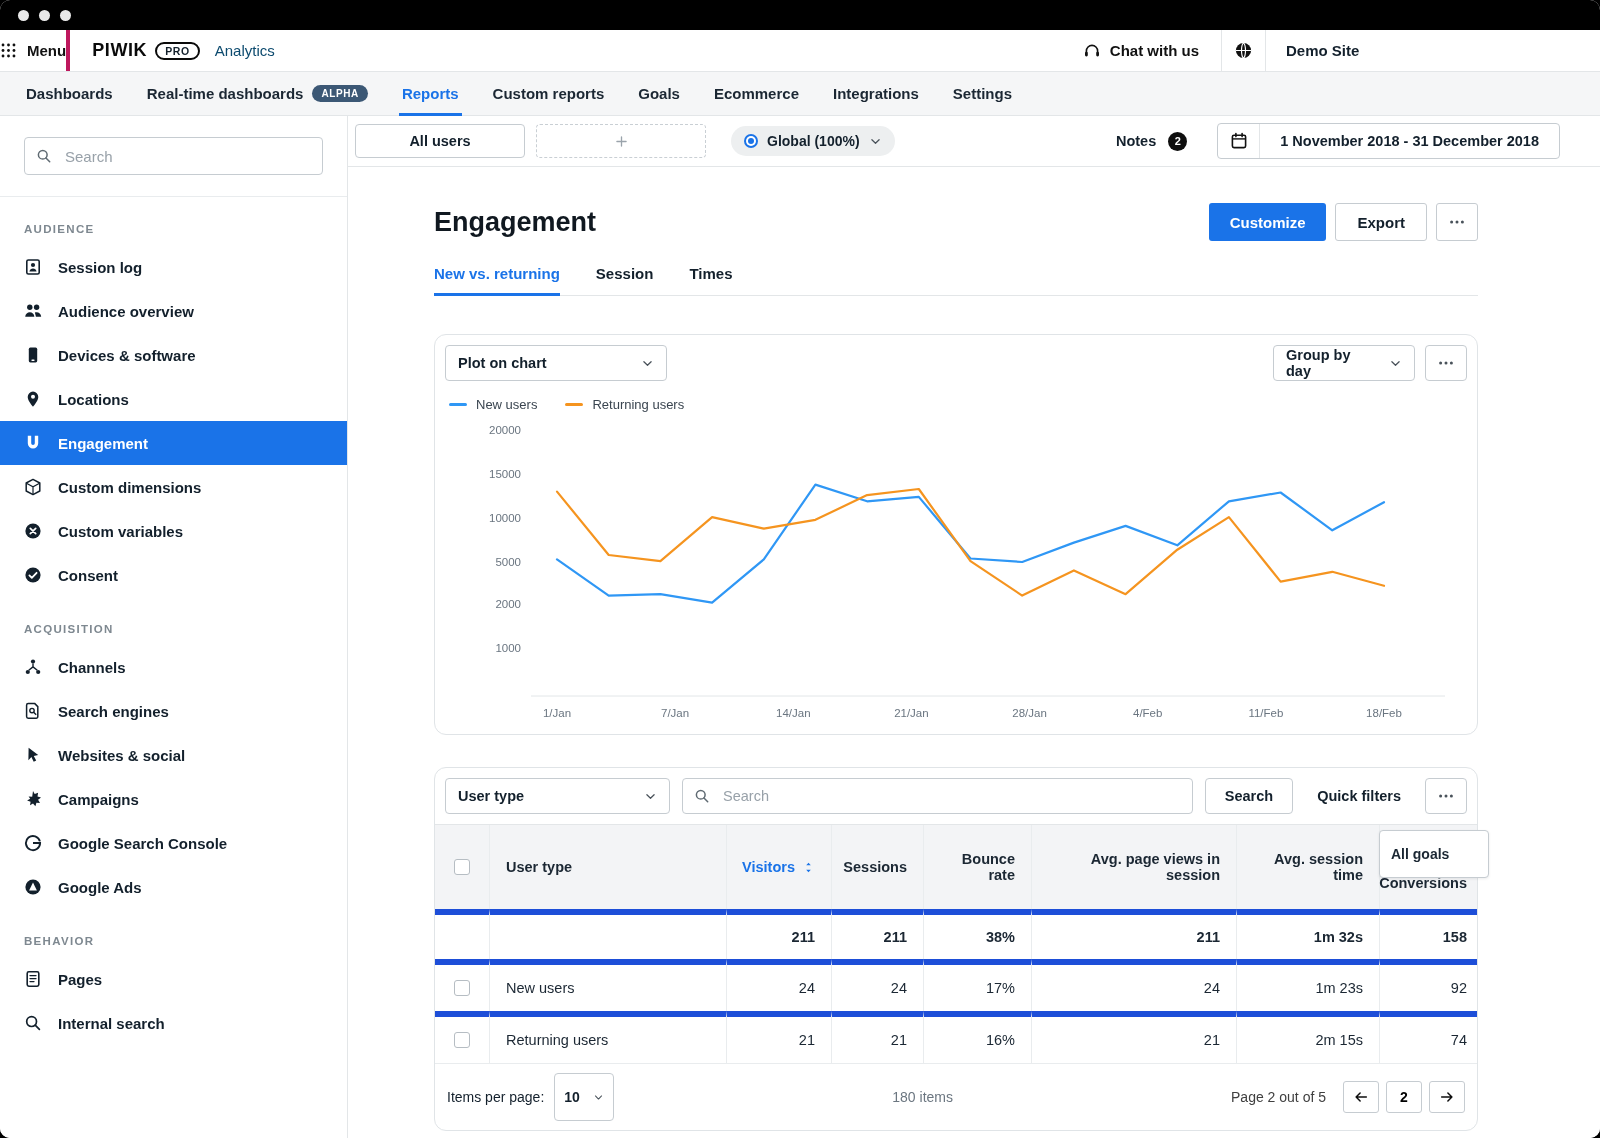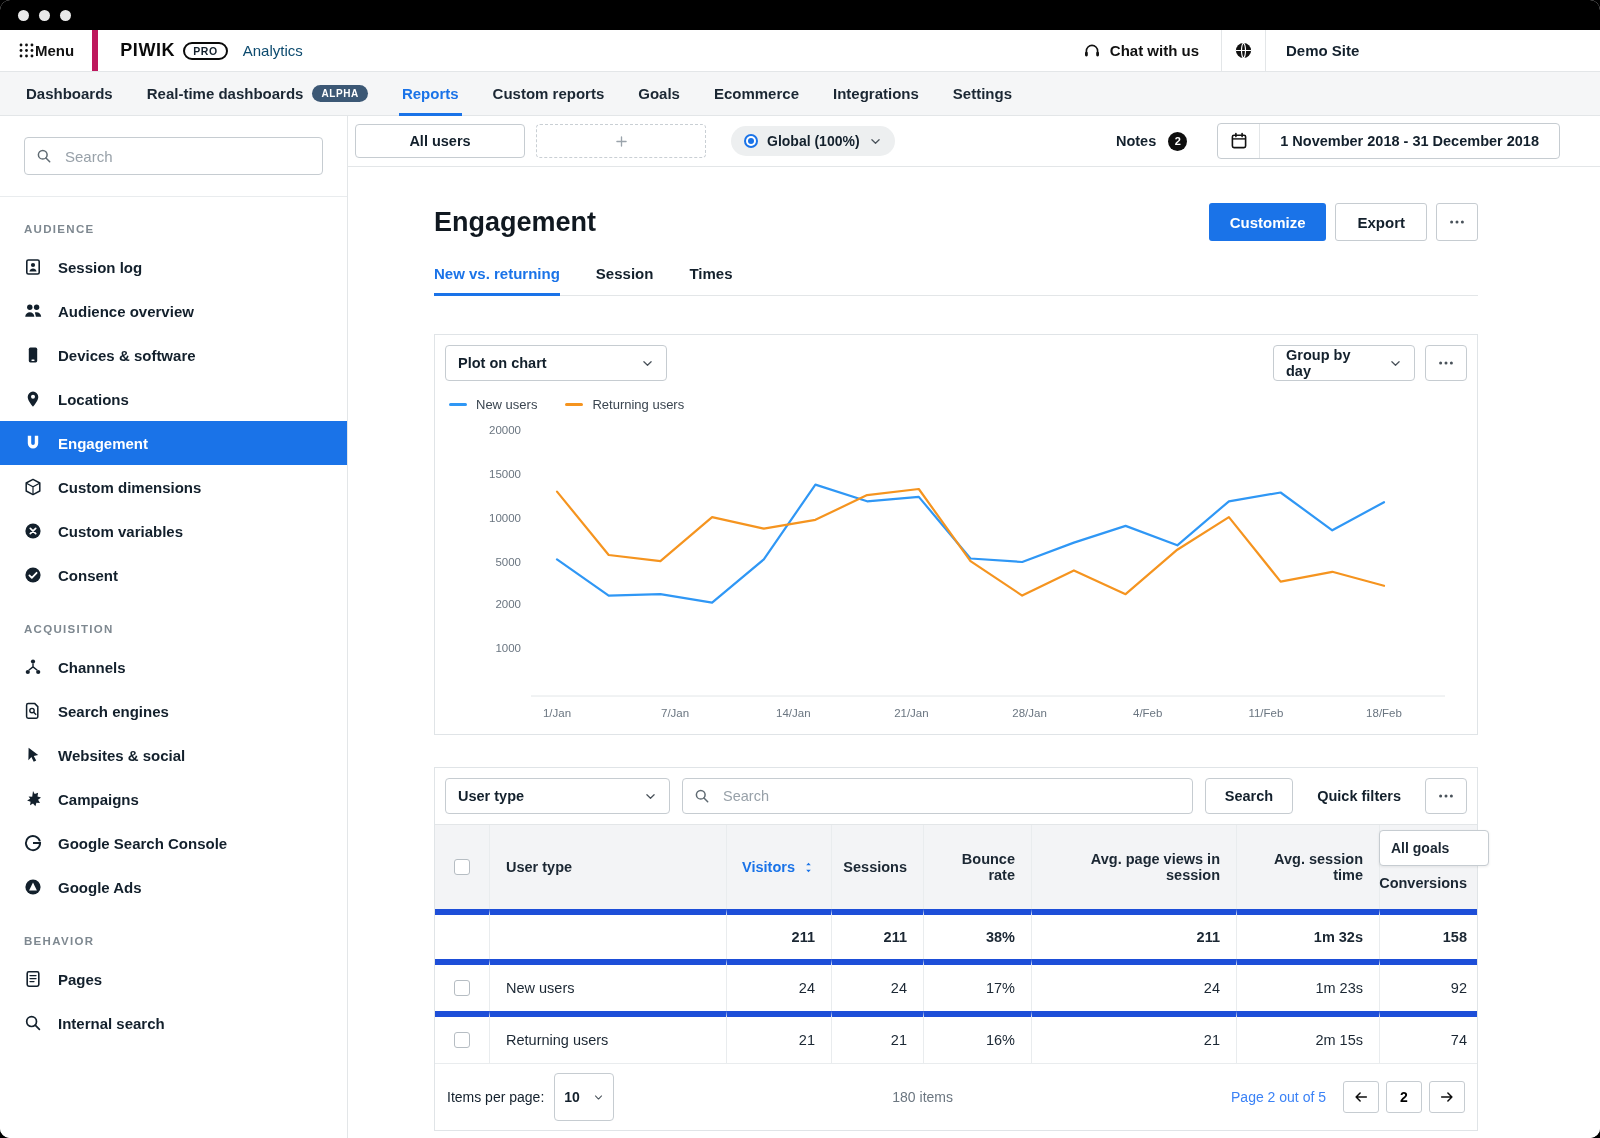--- a/index.html
+++ b/index.html
@@ -14,21 +14,21 @@
   .icon { display:inline-flex; align-items:center; justify-content:center; line-height:0; }
 
   .window { width:1600px; height:1138px; background:#fff; border-radius:10px; overflow:hidden; display:flex; flex-direction:column; }
 
   
   .titlebar { height:30px; flex:0 0 auto; background:#000; display:flex; align-items:center; padding-left:18px; gap:10px; }
   .tl-dot { width:11px; height:11px; border-radius:50%; background:#e8e8e8; }
 
   
   .topbar { height:42px; flex:0 0 auto; background:#fff; border-bottom:1px solid #e3e6e8; display:flex; align-items:stretch; }
-  .menu-btn { display:flex; align-items:center; padding:0 18px; border-right:6px solid #be185d; font-size:15px; font-weight:700; color:#111; }
+  .menu-btn { display:flex; align-items:center; gap:10px; padding:0 0; border-right:4px solid #be185d; font-size:15px; font-weight:700; color:#111; }
   .logo { display:flex; align-items:center; margin-left:22px; gap:8px; }
   .logo-piwik { font-size:18px; font-weight:800; letter-spacing:.6px; color:#0a0a0a; }
   .logo-pro { border:2px solid #0a0a0a; border-radius:10px; font-size:10.5px; font-weight:800; padding:1px 8px; letter-spacing:.6px; }
   .logo-analytics { font-size:15px; color:#0c4a6e; margin-left:7px; }
   .topbar-right { margin-left:auto; display:flex; align-items:stretch; }
   .chat-btn { display:flex; align-items:center; gap:9px; padding:0 22px; font-size:15px; font-weight:600; color:#111; }
   .globe-cell { width:44px; border-left:1px solid #e3e6e8; display:flex; align-items:center; justify-content:center; color:#111; }
   .site-cell { width:335px; border-left:1px solid #e3e6e8; display:flex; align-items:center; padding-left:20px; font-size:15px; font-weight:600; }
 
   
@@ -77,21 +77,21 @@
   .title-actions { margin-left:auto; display:flex; gap:9px; }
   .btn-primary { height:38px; padding:0 21px; background:#1a73e8; color:#fff; border-radius:3px; font-size:15px; font-weight:600; display:flex; align-items:center; }
   .btn-outline { height:38px; padding:0 21px; background:#fff; border:1px solid #c6ccd1; border-radius:3px; font-size:15px; font-weight:600; display:flex; align-items:center; }
   .btn-icon { width:42px; height:38px; border:1px solid #c6ccd1; border-radius:3px; background:#fff; display:flex; align-items:center; justify-content:center; color:#49525a; }
 
   .tabs-row { display:flex; gap:36px; margin-top:24px; border-bottom:1px solid #e3e6e8; }
   .rtab { position:relative; padding-bottom:13px; font-size:15px; font-weight:600; color:#13202c; }
   .rtab.active { color:#1a73e8; }
   .rtab.active::after { content:""; position:absolute; left:0; right:0; bottom:-1px; height:3px; background:#1a73e8; }
 
-  .card { border:1px solid #e0e4e7; border-radius:0; background:#fff; }
+  .card { border:1px solid #e0e4e7; border-radius:12px; background:#fff; }
   .chart-card { margin-top:38px; }
   .table-card { margin-top:32px; position:relative; }
   .card-controls { display:flex; align-items:center; padding:10px; gap:12px; }
   .select { height:36px; border:1px solid #c6ccd1; border-radius:4px; background:#fff; display:flex; align-items:center; justify-content:space-between; padding:0 12px; font-size:14.5px; font-weight:600; gap:10px; }
   .sel-plot { width:222px; }
   .right-group { margin-left:auto; display:flex; gap:10px; }
   .sel-group { width:142px; }
   .dots-btn { width:42px; height:36px; border:1px solid #c6ccd1; border-radius:4px; background:#fff; display:flex; align-items:center; justify-content:center; color:#49525a; }
   .legend-row { display:flex; gap:28px; padding:6px 14px 0; }
   .legend-item { display:flex; align-items:center; gap:9px; font-size:13px; color:#3a4550; }
@@ -107,29 +107,29 @@
 
   .table-grid { display:grid; grid-template-columns:54px 237px 105px 92px 108px 205px 143px minmax(0,1fr); border-top:1px solid #e3e6e8; }
   .tcell { border-top:6px solid #1d4ed8; border-left:1px solid #e9ecee; min-height:52px; display:flex; align-items:center; padding:0 16px; font-size:14.5px; color:#1b2733; background:#fff; }
   .tcell.first-col { border-left:none; justify-content:center; padding:0; }
   .tcell.num { justify-content:flex-end; text-align:right; }
   .tcell.th { background:#f3f4f6; min-height:84px; font-weight:600; border-top:none; }
   .tcell.sum { font-weight:700; min-height:50px; }
   .visitors-th { color:#1a73e8; gap:7px; }
   .conv-th { position:relative; flex-direction:column; align-items:flex-end; justify-content:flex-end; padding:0 10px 18px 0; }
   .conv-val { padding-right:10px; }
-  .all-goals { position:absolute; top:5px; right:-12px; width:110px; height:36px; background:#fff; border:1px solid #c6ccd1; border-radius:4px; display:flex; align-items:center; padding:0 11px; font-size:14px; font-weight:600; box-shadow:0 1px 3px rgba(0,0,0,.08); }
+  .all-goals { position:absolute; top:5px; right:-12px; width:110px; height:48px; background:#fff; border:1px solid #c6ccd1; border-radius:4px; display:flex; align-items:center; padding:0 11px; font-size:14px; font-weight:600; box-shadow:0 1px 3px rgba(0,0,0,.08); }
   .cb { width:16px; height:16px; border:1.5px solid #b6bdc3; border-radius:3px; background:#fff; display:inline-block; }
 
   .table-footer { border-top:1px solid #e9ecee; min-height:52px; display:flex; align-items:center; padding:9px 12px; font-size:14px; }
   .tf-left { display:flex; align-items:center; }
   .sel-ipp { width:60px; height:48px; margin-left:10px; padding:0 9px; font-size:14px; }
   .tf-center { flex:1; text-align:center; color:#6b7680; }
   .tf-right { display:flex; align-items:center; gap:7px; }
-  .tf-page { color:#3b82f6; margin-right:10px; }
+  .tf-page { color:#404040; margin-right:10px; }
   .pg-btn { width:36px; height:32px; border:1px solid #c6ccd1; border-radius:3px; background:#fff; display:flex; align-items:center; justify-content:center; color:#0e0e0e; }
   .pg-input { width:36px; height:32px; border:1px solid #c6ccd1; border-radius:3px; text-align:center; font-size:14px; font-weight:600; }
 </style>
 </head>
 <body>
 
 <div class="window">
 
   <div class="titlebar">
     <span class="tl-dot"></span>

